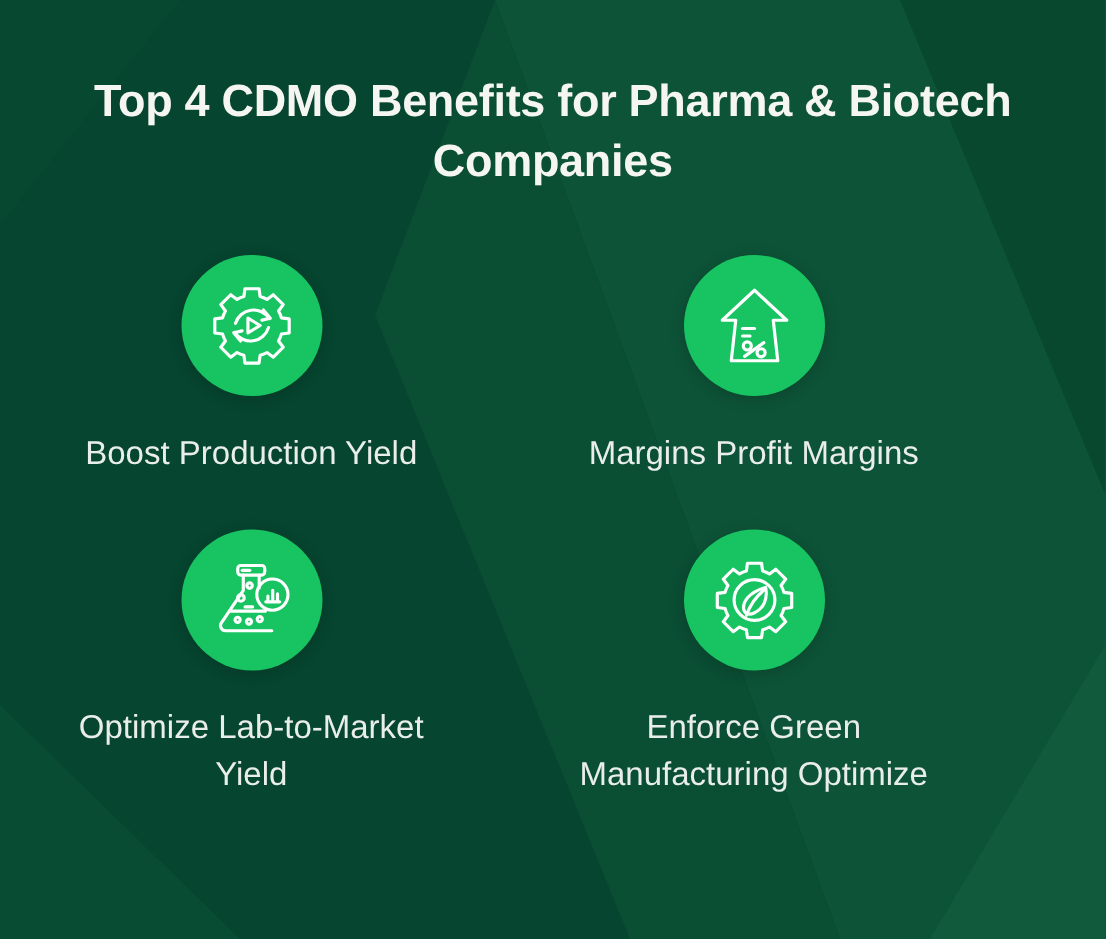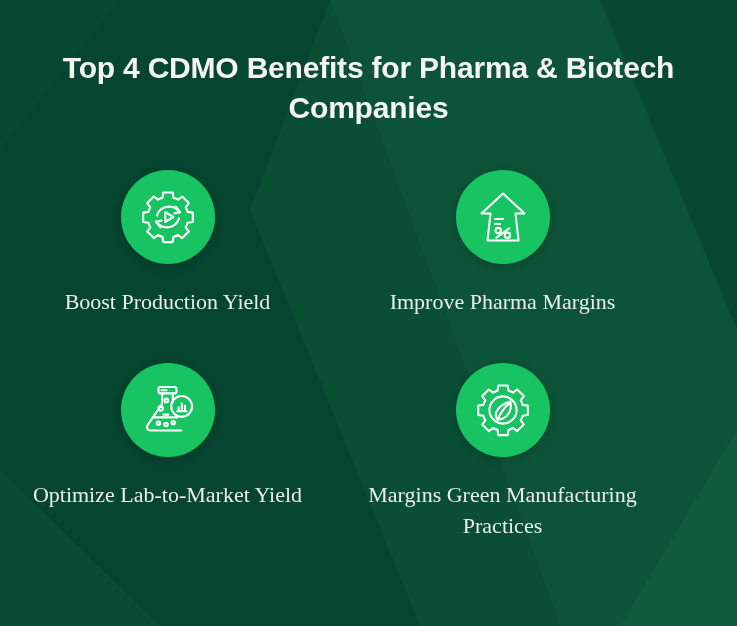--- a/index.html
+++ b/index.html
@@ -46,22 +46,21 @@
 
   
   .grid {
     position:absolute;
     top:170px; left:0;
     width:670px;
     z-index:3;
     display:grid;
     grid-template-columns:1fr 1fr;
     grid-template-rows:auto auto;
-    row-gap:46px;
-    font-family:Liberation Serif, serif;
+    row-gap:36px;
   }
   .cell {
     display:flex;
     flex-direction:column;
     align-items:center;
   }
   .icon-circle {
     width:94px; height:94px;
     border-radius:50%;
     background:#18C462;
@@ -123,21 +122,21 @@
       <div class="icon-circle">
         <svg width="58" height="58" viewBox="0 0 58 58" fill="none" stroke="#FFFFFF" stroke-width="2.1" stroke-linecap="round" stroke-linejoin="round">
           <path d="M29 5.5 L50.5 25.5 L41.5 25.5 L44.5 52.5 L13.5 52.5 L16.5 25.5 L7.5 25.5 Z"></path>
           <line x1="21" y1="31" x2="29" y2="31"></line>
           <line x1="21" y1="36" x2="26" y2="36"></line>
           <circle cx="24.2" cy="42.6" r="2.7"></circle>
           <circle cx="33.4" cy="47.2" r="2.7"></circle>
           <line x1="35.2" y1="40.4" x2="22.4" y2="49.6"></line>
         </svg>
       </div>
-      <div class="cell-label">Improve Pharma Margins</div>
+      <div class="cell-label">Margins Profit Margins</div>
     </div>
 
     <div class="cell">
       <div class="icon-circle">
         <svg width="58" height="58" viewBox="0 0 58 58" fill="none" stroke="#FFFFFF" stroke-width="2.1" stroke-linecap="round" stroke-linejoin="round">
           <rect x="19.5" y="6" width="18" height="6.4" rx="2"></rect>
           <line x1="22.5" y1="9.2" x2="27.5" y2="9.2"></line>
           <path d="M23.2 12.4v10.2L8.6 44.2a3.4 3.4 0 0 0 2.8 5.3h30.8"></path>
           <path d="M33.8 12.4v8.6"></path>
           <line x1="14.2" y1="36.4" x2="38" y2="36.4"></line>
@@ -159,17 +158,17 @@
 
     <div class="cell">
       <div class="icon-circle">
         <svg width="58" height="58" viewBox="0 0 58 58" fill="none" stroke="#FFFFFF" stroke-width="2.1" stroke-linecap="round" stroke-linejoin="round">
           <path d="M24.3 4.5h9.4l.7 5.2a19.6 19.6 0 0 1 4.6 1.9l4.2-3.1 6.6 6.6-3.1 4.2c.8 1.4 1.5 3 1.9 4.6l5.2.7v9.4l-5.2.7a19.6 19.6 0 0 1-1.9 4.6l3.1 4.2-6.6 6.6-4.2-3.1c-1.4.8-3 1.5-4.6 1.9l-.7 5.2h-9.4l-.7-5.2a19.6 19.6 0 0 1-4.6-1.9l-4.2 3.1-6.6-6.6 3.1-4.2a19.6 19.6 0 0 1-1.9-4.6l-5.2-.7v-9.4l5.2-.7c.4-1.6 1.1-3.2 1.9-4.6l-3.1-4.2 6.6-6.6 4.2 3.1c1.4-.8 3-1.5 4.6-1.9z"></path>
           <circle cx="29" cy="29" r="13.6"></circle>
           <path d="M36.4 20.6c1.6 7.4-1.2 14.2-8 17.2-3.2 1.4-6.2.2-6.6-2.8-.6-5 3.4-11 14.6-14.4z"></path>
           <path d="M23.6 39.2c2.4-6.6 6.2-12.4 11.8-16.8"></path>
         </svg>
       </div>
-      <div class="cell-label">Margins Green Manufacturing Practices</div>
+      <div class="cell-label">Enforce Green Manufacturing Optimize</div>
     </div>
 
   </div>
 </div>
 
 </body></html>

